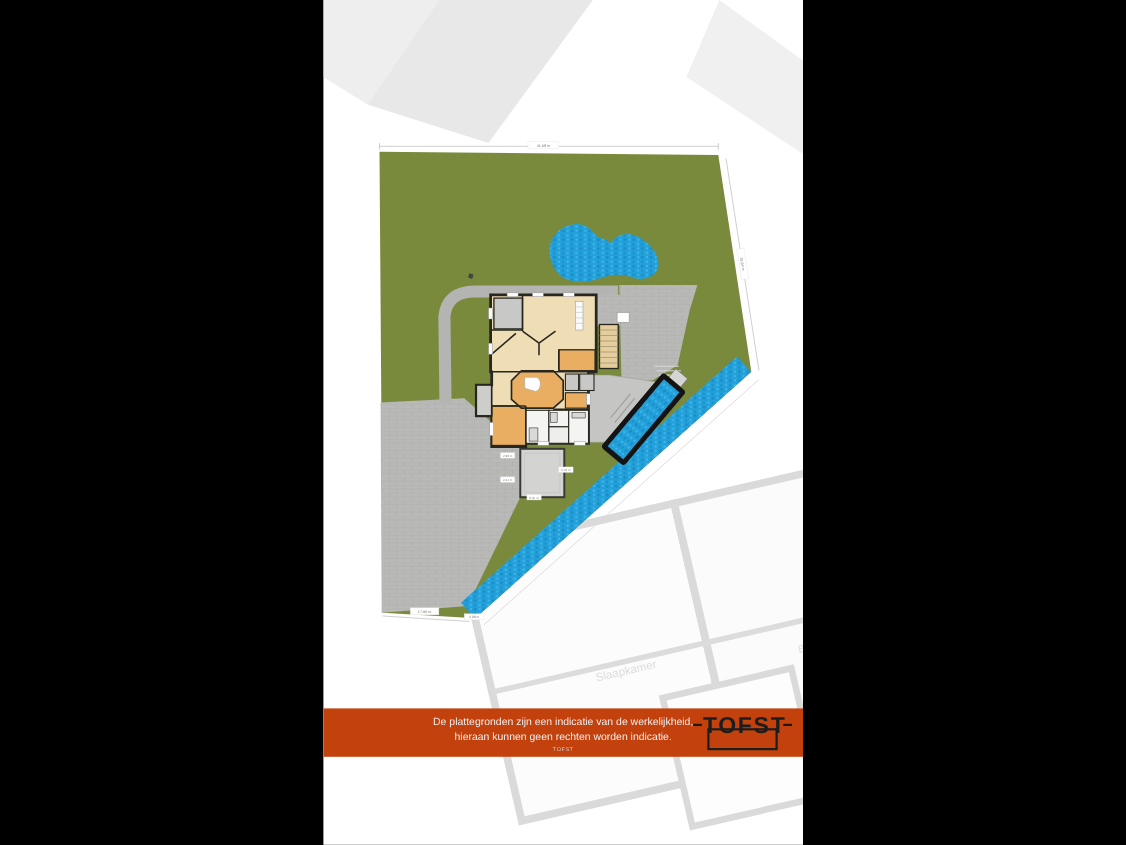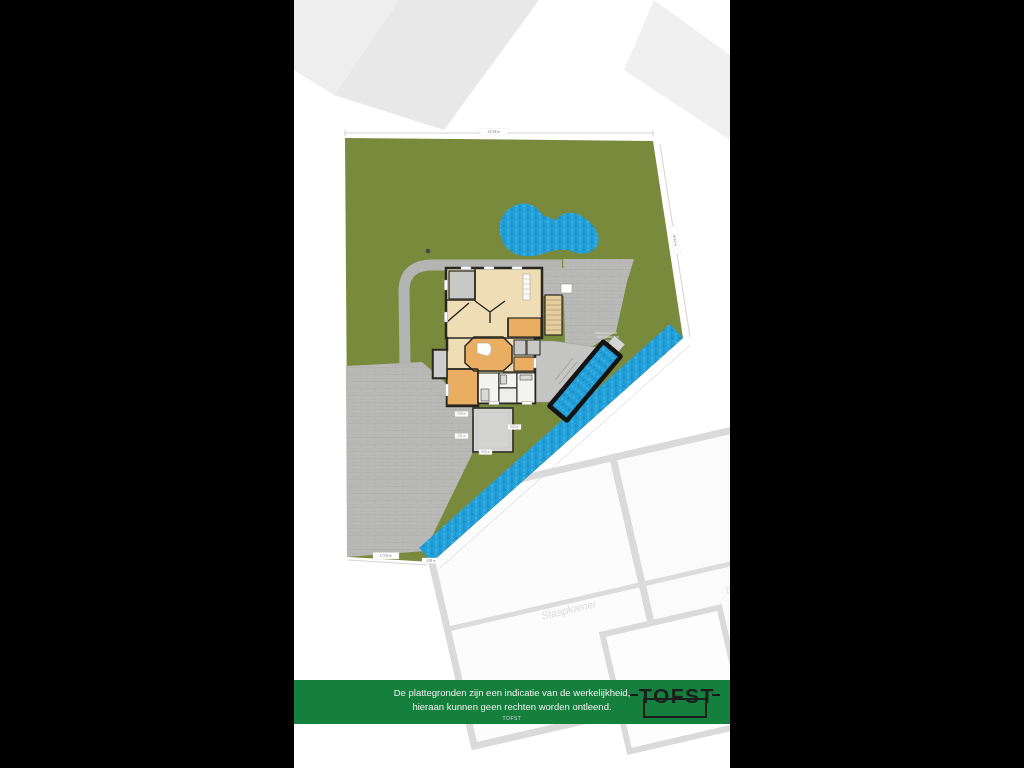--- a/index.html
+++ b/index.html
@@ -10,22 +10,22 @@
   .side-mask{position:absolute;top:0;height:768px;background:#000;}
   .side-mask.left{left:0;width:294px;}
   .side-mask.right{left:730px;width:294px;}
   .column{
     position:absolute;left:294px;top:0;width:436px;height:768px;
     background:#ffffff;overflow:hidden;
   }
   .column svg{position:absolute;left:0;top:0;}
   svg text{font-family:"Liberation Sans",sans-serif;}
   .disclaimer-bar{
-    position:absolute;left:0;top:680px;width:436px;height:44px;
-    background:#15803d;z-index:5;
+    position:absolute;left:0;top:644px;width:436px;height:44px;
+    background:#c2410c;z-index:5;
   }
   .disclaimer-lines{
     position:absolute;left:0;top:6px;width:436px;text-align:center;
     color:#efefef;font-size:9.5px;line-height:1.45;
   }
   .disclaimer-lines .tiny{font-size:5px;color:#cfcfcf;margin-top:1px;letter-spacing:.5px;}
   .logo{position:absolute;right:14px;top:5px;width:82px;height:34px;}
   .logo-text{
     position:absolute;left:5px;top:-1px;
     font-weight:700;font-size:21px;letter-spacing:1.5px;color:#1d1d1d;
@@ -203,21 +203,21 @@
     <rect x="214" y="424.5" width="13" height="5" fill="#fff" stroke="#e0e0e0" stroke-width="0.3"></rect>
     <text x="220.5" y="428.2" font-size="2.8" fill="#888" text-anchor="middle">6.03 m</text>
     <rect x="185" y="449.5" width="13" height="5" fill="#fff" stroke="#e0e0e0" stroke-width="0.3"></rect>
     <text x="191.5" y="453.2" font-size="2.8" fill="#888" text-anchor="middle">8.05 m</text>
   </g>
 </svg>
 
 <div class="disclaimer-bar">
   <div class="disclaimer-lines">
     <div>De plattegronden zijn een indicatie van de werkelijkheid,</div>
-    <div>hieraan kunnen geen rechten worden ontleend.</div>
+    <div>hieraan kunnen geen rechten worden indicatie.</div>
     <div class="tiny">TOFST</div>
   </div>
   <div class="logo">
     <span class="logo-tickL"></span>
     <span class="logo-text">TOFST</span>
     <span class="logo-box"></span>
     <span class="logo-tickR"></span>
   </div>
 </div>
 

